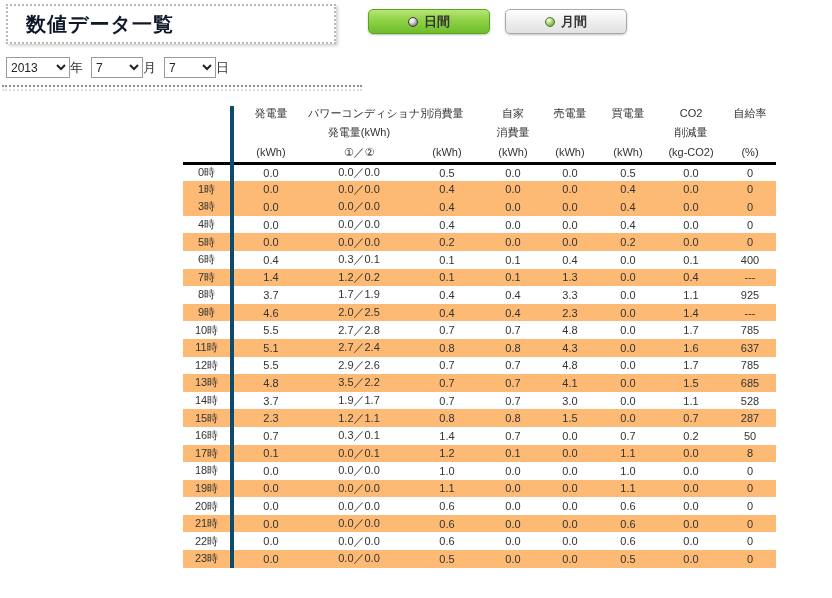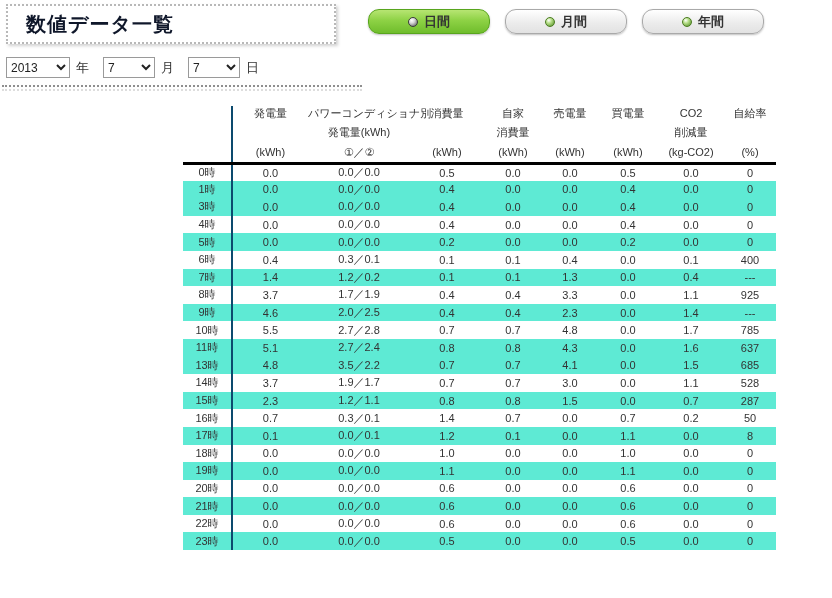--- a/index.html
+++ b/index.html
@@ -14,21 +14,21 @@
     position:absolute; left:6px; top:4px; width:330px; height:40px;
     background:#fff; border:2px dotted #b8b8b8;
     box-shadow:2px 2px 3px rgba(0,0,0,0.18);
     display:flex; align-items:center; padding-left:18px;
   }
   .title-box h1 { font-size:20px; font-weight:bold; color:#0f172a; letter-spacing:1px; }
 
   
   .tabs { position:absolute; left:368px; top:9px; display:flex; gap:15px; }
   .tab-btn {
-    width:122px; height:25px; border-radius:11px; cursor:pointer;
+    width:122px; height:25px; border-radius:5px; cursor:pointer;
     display:flex; align-items:center; justify-content:center; gap:6px;
     font-size:13px; font-weight:bold; color:#333;
     border:1px solid #a9a9a9;
     background:linear-gradient(#ffffff,#ececec 55%,#e2e2e2);
     box-shadow:0 1px 2px rgba(0,0,0,0.25);
   }
   .tab-btn.active {
     border:1px solid #58a51d;
     background:linear-gradient(#b7e573,#8ed245 45%,#6fbd2c);
   }
@@ -36,21 +36,21 @@
     width:10px; height:10px; border-radius:50%;
     background:radial-gradient(circle at 35% 30%, #ffffff 0%, #b9e08c 35%, #4d8a1f 100%);
     border:1px solid #4a7c20;
   }
   .tab-btn.active .bullet {
     background:radial-gradient(circle at 35% 30%, #ffffff 0%, #d9d9d9 35%, #4f4f4f 100%);
     border:1px solid #3c3c3c;
   }
 
   
-  .date-row { position:absolute; left:6px; top:57px; display:flex; align-items:center; gap:6px; font-size:13px; }
+  .date-row { position:absolute; left:6px; top:57px; display:flex; align-items:center; font-size:13px; }
   .date-row select {
     font-size:12px; height:21px; border:1px solid #9a9a9a; background:#fff; color:#222;
     font-family:"Liberation Sans","DejaVu Sans",sans-serif;
   }
   .sel-year { width:64px; } .sel-small { width:52px; }
   .date-unit { margin-right:8px; }
 
   
   .divider { position:absolute; left:2px; top:85px; width:360px; }
   .divider .d1 { border-top:2px dotted #8f8f8f; }
@@ -68,43 +68,39 @@
   .hcell div { line-height:13px; min-height:13px; white-space:nowrap; }
   .col-hour   { width:49px; }
   .col-gen    { width:76px; }
   .col-pcs    { width:102px; }
   .col-cons   { width:74px; }
   .col-self   { width:58px; }
   .col-sell   { width:56px; }
   .col-buy    { width:60px; }
   .col-co2    { width:66px; }
   .col-rate   { width:52px; }
-  .hour-cell  { text-align:right; padding-right:4px; border-right:2px solid #0c4a6e; }
+  .hour-cell  { text-align:right; padding-right:4px; border-right:4px solid #0c4a6e; }
   .data-table tbody td { height:17.6px; text-align:center; }
-  .data-table tbody tr.stripe { background:#5eead4; }
+  .data-table tbody tr.stripe { background:#fdba74; }
 </style>
 </head>
 <body>
 
 <div class="title-box">
   <h1>数値データ一覧</h1>
 </div>
 
 <div class="tabs">
   <button class="tab-btn active">
     <span class="bullet"></span>
     <span>日間</span>
   </button>
   <button class="tab-btn">
     <span class="bullet"></span>
     <span>月間</span>
-  </button>
-  <button class="tab-btn">
-    <span class="bullet"></span>
-    <span>年間</span>
   </button>
 </div>
 
 <div class="date-row">
   <select class="sel-year">
     <option>2013</option>
   </select>
   <span class="date-unit">年</span>
   <select class="sel-small">
     <option>7</option>
@@ -309,20 +305,31 @@
         <td class="hour-cell">11時</td>
         <td>5.1</td>
         <td>2.7／2.4</td>
         <td>0.8</td>
         <td>0.8</td>
         <td>4.3</td>
         <td>0.0</td>
         <td>1.6</td>
         <td>637</td>
       </tr>
+      <tr>
+        <td class="hour-cell">12時</td>
+        <td>5.5</td>
+        <td>2.9／2.6</td>
+        <td>0.7</td>
+        <td>0.7</td>
+        <td>4.8</td>
+        <td>0.0</td>
+        <td>1.7</td>
+        <td>785</td>
+      </tr>
       <tr class="stripe">
         <td class="hour-cell">13時</td>
         <td>4.8</td>
         <td>3.5／2.2</td>
         <td>0.7</td>
         <td>0.7</td>
         <td>4.1</td>
         <td>0.0</td>
         <td>1.5</td>
         <td>685</td>

